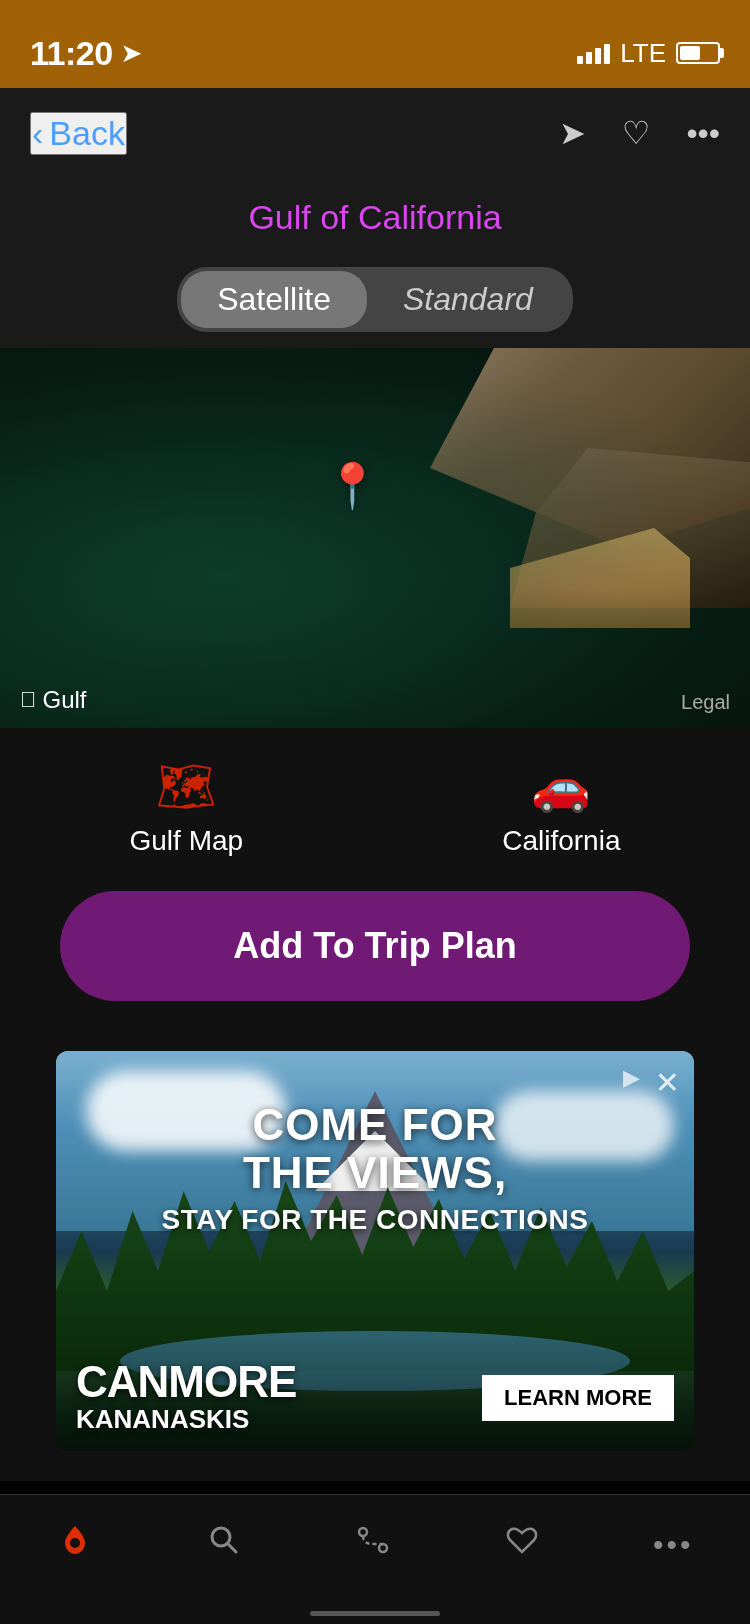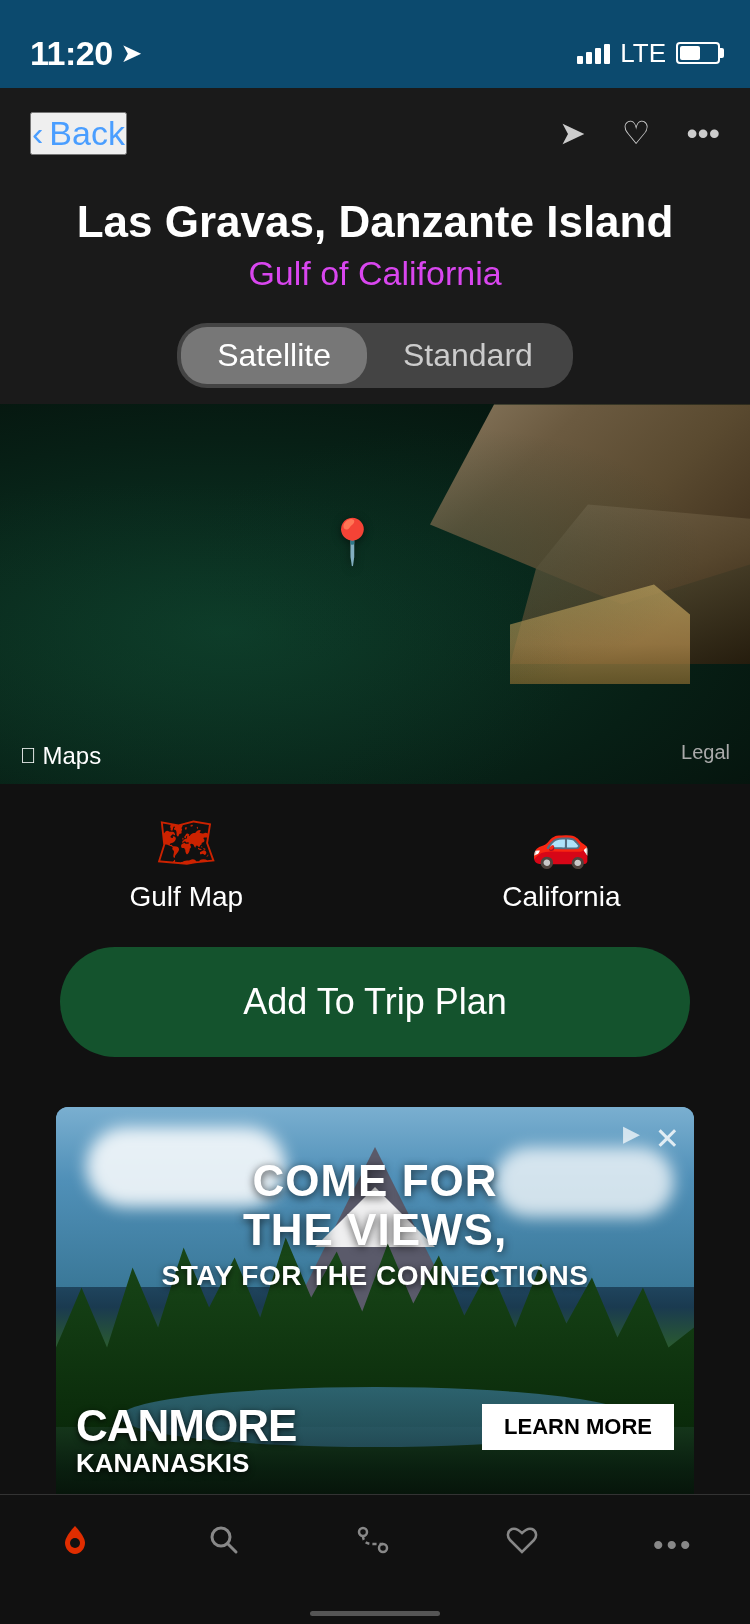--- a/index.html
+++ b/index.html
@@ -10,21 +10,21 @@
       background: #000;
       font-family: -apple-system, 'SF Pro Display', 'Helvetica Neue', Arial, sans-serif;
       overflow: hidden;
       position: relative;
     }
 
     
     .status-bar {
       width: 750px;
       height: 88px;
-      background: #0c4a6e;
+      background: #a16207;
       display: flex;
       align-items: center;
       justify-content: space-between;
       padding: 20px 30px 2px 30px;
     }
     .status-time {
       color: #fff;
       font-size: 34px;
       font-weight: 600;
       letter-spacing: -0.5px;
@@ -145,20 +145,21 @@
       border: none;
       outline: none;
     }
     .toggle-btn.active {
       background: #777;
       color: #fff;
     }
     .toggle-btn.inactive {
       background: transparent;
       color: #ccc;
+      font-style: italic;
     }
 
     
     .map-area {
       width: 750px;
       height: 380px;
       position: relative;
       overflow: hidden;
       background: #1a3a2a;
     }
@@ -236,21 +237,21 @@
       color: #fff;
       font-size: 22px;
     }
     .maps-text {
       color: #fff;
       font-size: 24px;
       font-weight: 500;
     }
     .legal-text {
       position: absolute;
-      bottom: 20px;
+      bottom: 14px;
       right: 20px;
       color: #aaa;
       font-size: 20px;
     }
 
     
     .action-row {
       background: #111;
       padding: 30px 0 24px 0;
       display: flex;
@@ -273,24 +274,24 @@
       font-size: 28px;
     }
 
     
     .add-trip-section {
       background: #111;
       padding: 10px 60px 40px 60px;
     }
     .add-trip-btn {
       width: 100%;
-      background: #14532d;
+      background: #701a75;
       color: #fff;
       font-size: 36px;
-      font-weight: 400;
+      font-weight: 700;
       padding: 34px 0;
       border-radius: 60px;
       border: none;
       cursor: pointer;
       text-align: center;
       display: block;
     }
 
     
     .ad-section {
@@ -400,25 +401,25 @@
       color: #fff;
       font-size: 44px;
       font-weight: 900;
       text-transform: uppercase;
       line-height: 1.1;
       text-shadow: 0 2px 8px rgba(0,0,0,0.7);
       letter-spacing: 1px;
     }
     .ad-bottom {
       position: absolute;
-      bottom: 12px;
+      bottom: 0;
       left: 0; right: 0;
       display: flex;
       justify-content: space-between;
-      align-items: flex-start;
+      align-items: center;
       padding: 0 20px 16px 20px;
       z-index: 5;
     }
     .ad-brand {
       text-align: left;
     }
     .ad-brand-name {
       color: #fff;
       font-size: 44px;
       font-weight: 900;
@@ -518,42 +519,41 @@
     <button style="background:none; border:none; cursor:pointer;">
       <span style="color:#ccc; font-size:32px;">♡</span>
     </button>
     <button style="background:none; border:none; cursor:pointer;">
       <span style="color:#ccc; font-size:32px;">•••</span>
     </button>
   </div>
 </div>
 
 <div class="title-section">
-  <div class="location-title">Las Gravas, Danzante Island</div>
   <div class="location-subtitle">Gulf of California</div>
 </div>
 
 <div class="map-controls">
   <div class="map-toggle">
     <button class="toggle-btn active">Satellite</button>
     <button class="toggle-btn inactive">Standard</button>
   </div>
 </div>
 
 <div class="map-area">
   <div class="map-satellite">
     <div class="map-water"></div>
     <div class="map-terrain"></div>
     <div class="map-terrain-2"></div>
     <div class="map-beach"></div>
     <div class="map-ripple"></div>
     <div class="map-pin">📍</div>
     <div class="map-branding">
       <span class="apple-logo"></span>
-      <span class="maps-text">Maps</span>
+      <span class="maps-text">Gulf</span>
     </div>
     <div class="legal-text">Legal</div>
   </div>
 </div>
 
 <div class="action-row">
   <div class="action-item">
     <span class="action-icon">🗺</span>
     <span class="action-label">Gulf Map</span>
   </div>

